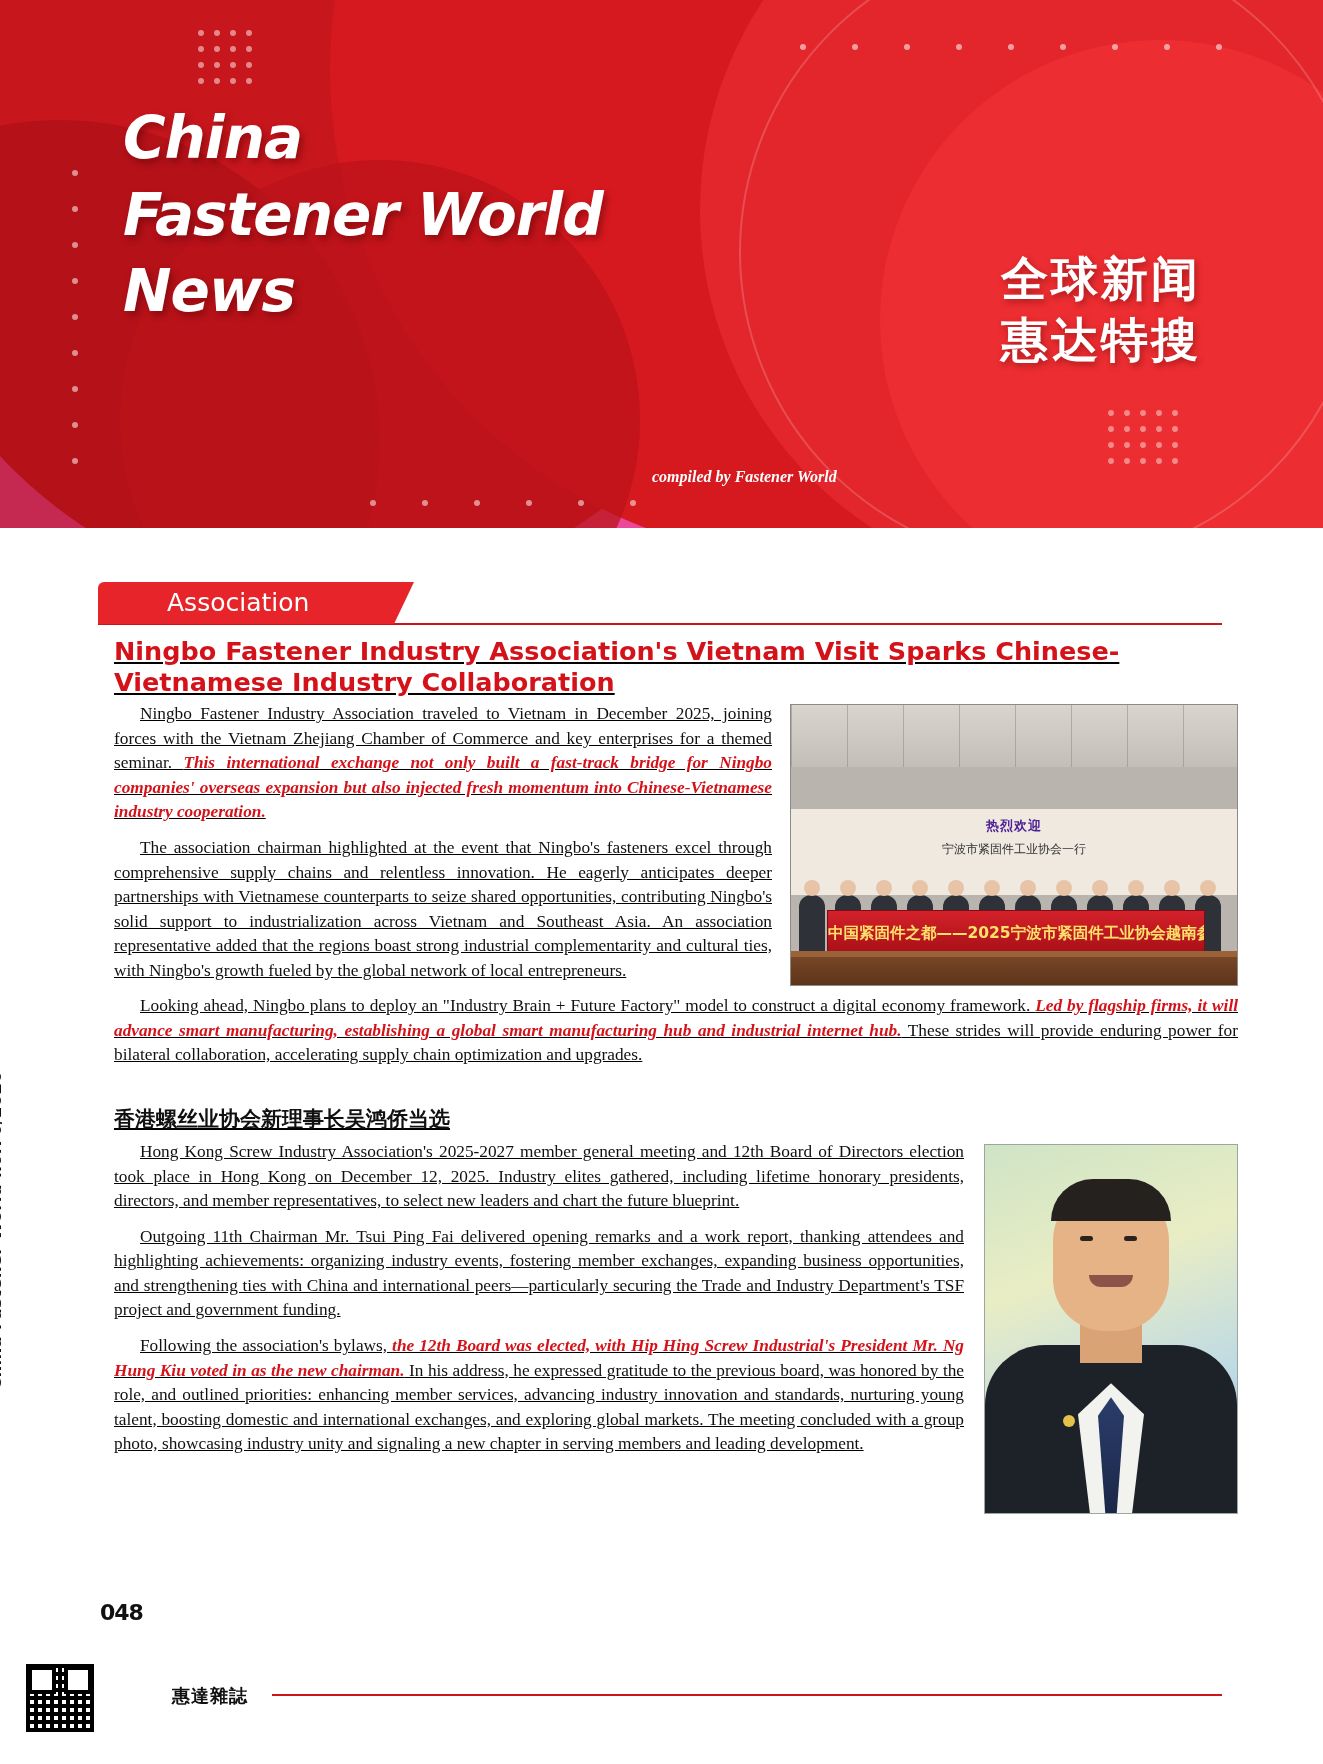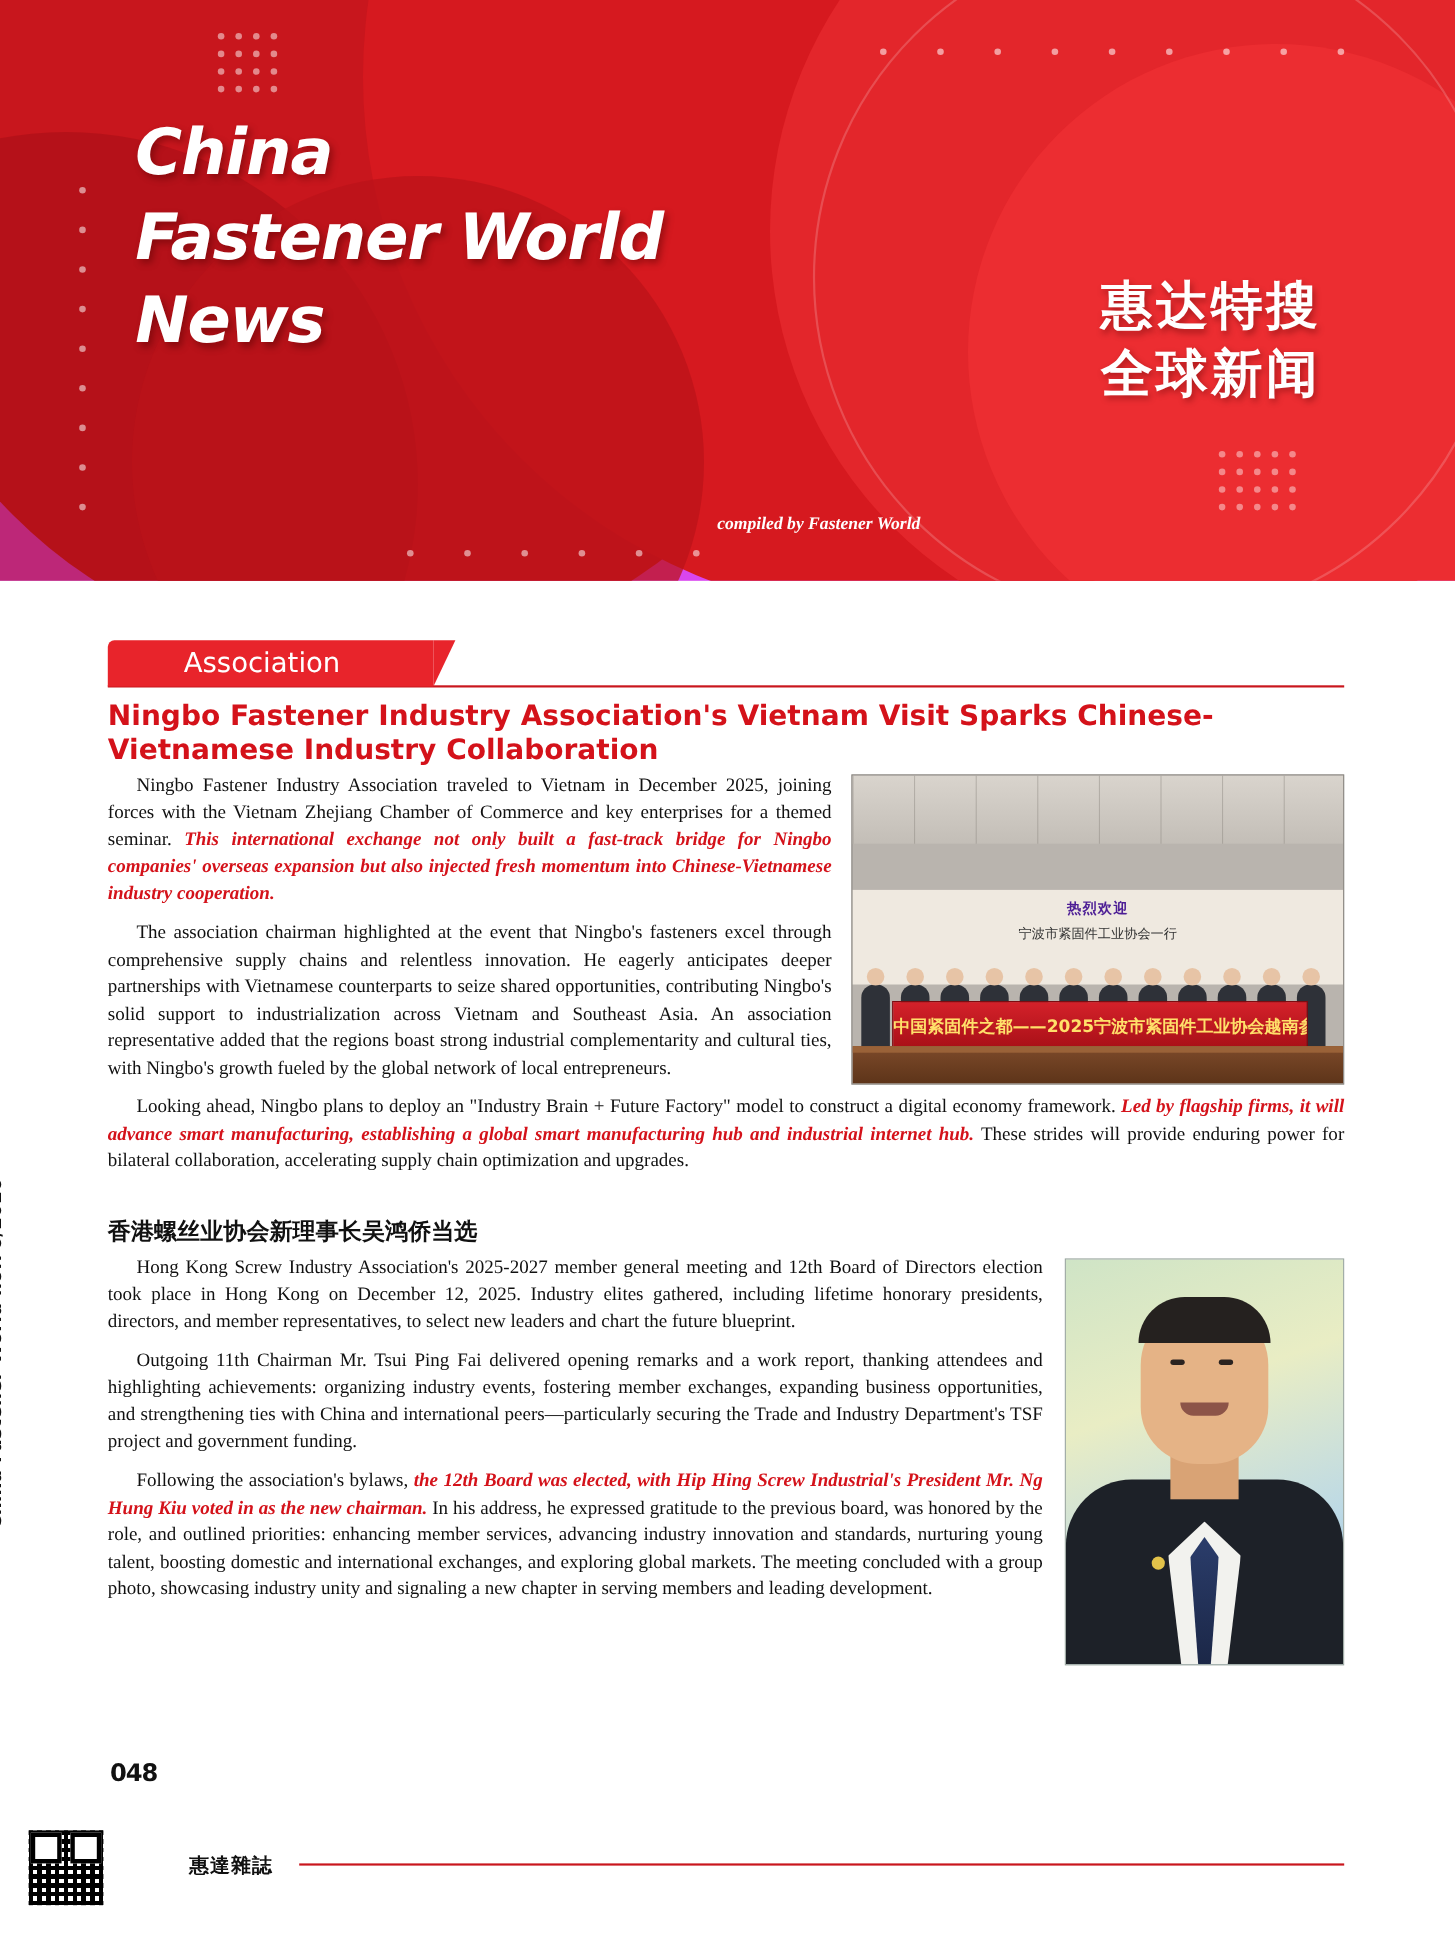--- a/index.html
+++ b/index.html
@@ -15,21 +15,21 @@
     overflow: hidden;
   }
 
   
   .banner {
     position: absolute;
     left: 0; top: 0;
     width: 1323px;
     height: 528px;
     overflow: hidden;
-    background: #d946ef;
+    background: #ec4899;
   }
   .banner-bg-1 {
     position: absolute;
     left: -120px; top: -300px;
     width: 900px; height: 900px;
     border-radius: 50%;
     background: #c8161d;
   }
   .banner-bg-2 {
     position: absolute;
@@ -162,23 +162,24 @@
     position: absolute;
     left: 0; top: 41px;
     width: 1124px;
     height: 2px;
     background: #c9161d;
   }
 
   
   .content {
     position: absolute;
-    left: 98px;
+    left: 114px;
     top: 636px;
     width: 1124px;
+    text-decoration: underline;
   }
   .headline {
     color: #d4121a;
     font-family: "DejaVu Sans", sans-serif;
     font-weight: bold;
     font-size: 25.5px;
     line-height: 1.22;
     margin: 0 0 4px 0;
   }
   .subhead-cn {
@@ -538,22 +539,22 @@
       <span style="left: 64px; top: 48px; opacity: 0.7;"></span>
     </div>
 
   <div class="masthead">
     <div>China</div>
     <div>Fastener World</div>
     <div>News</div>
   </div>
 
   <div class="cn-title">
+    <div>全球新闻</div>
     <div>惠达特搜</div>
-    <div>全球新闻</div>
   </div>
 
   <div class="compiled-by">compiled by Fastener World</div>
 </div>
 
 <div class="section-tab-wrap">
   <div class="section-rule"></div>
   <div class="section-tab">Association</div>
 </div>
 

